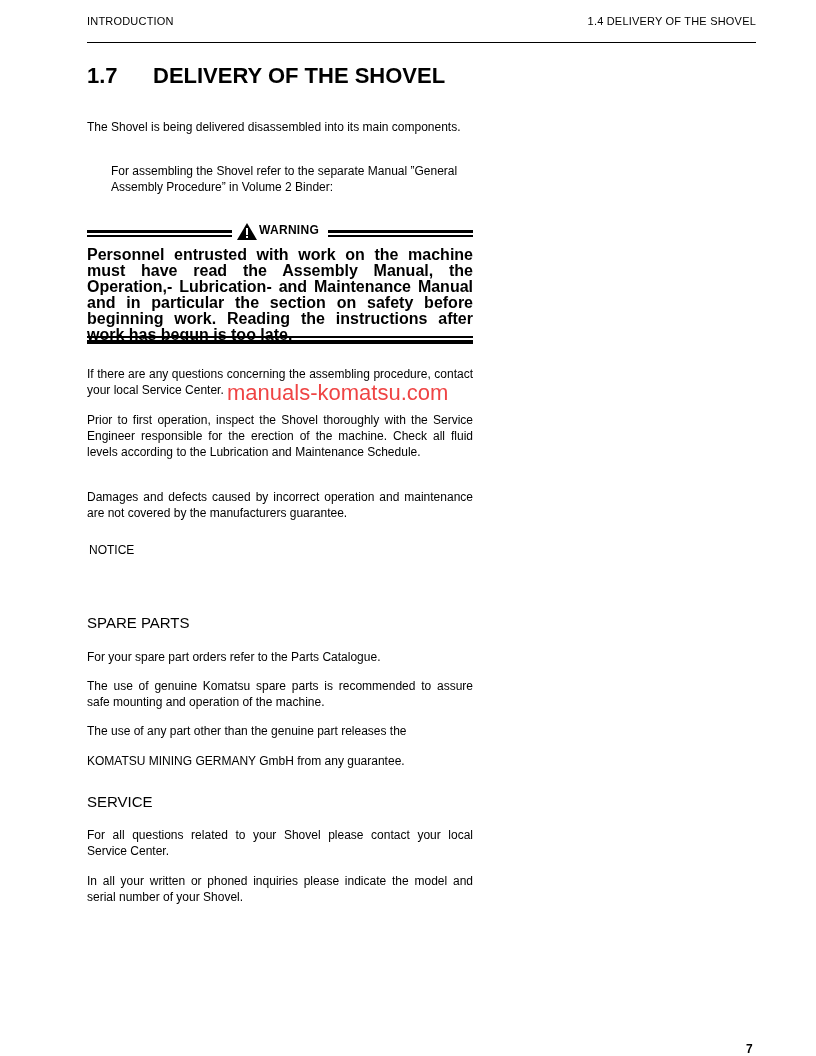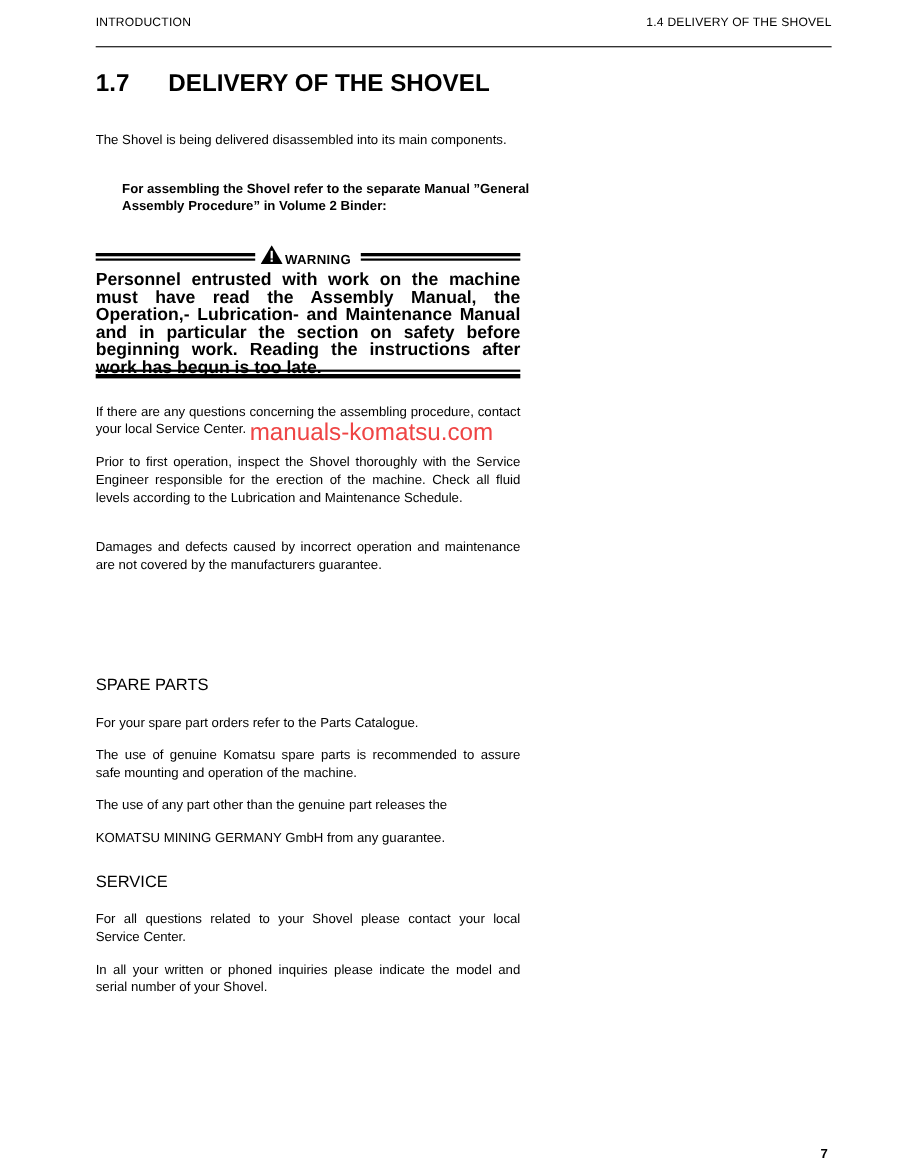--- a/index.html
+++ b/index.html
@@ -5,30 +5,30 @@
   html, body { margin: 0; padding: 0; background: #ffffff; }
   body { width: 816px; height: 1056px; position: relative; overflow: hidden;
          font-family: "Liberation Sans", sans-serif; color: #000; }
   .hdr-left { position: absolute; left: 87px; top: 15px; font-size: 11px; letter-spacing: 0.2px; }
   .hdr-right { position: absolute; right: 60px; top: 15px; font-size: 11px; letter-spacing: 0.2px; }
   .hdr-rule { position: absolute; left: 87px; top: 42px; width: 669px; height: 1px; background: #000; }
   .title { position: absolute; left: 87px; top: 63px; font-size: 22px; font-weight: bold; margin: 0; white-space: nowrap; }
   .title .num { display: inline-block; width: 66px; }
   .col { position: absolute; left: 87px; width: 386px; font-size: 12px; line-height: 16px; }
   p { margin: 0; text-align: justify; }
-  .bold { font-weight: bold; }
+  .bold { font-weight: normal; }
   .indent { padding-left: 24px; }
   .warn-head { position: absolute; left: 87px; top: 223px; width: 386px; height: 18px; }
   .warn-head .bar { position: absolute; top: 7px; height: 7px; }
   .warn-head .bar::before, .warn-head .bar::after { content: ""; position: absolute; left: 0; right: 0; background: #000; }
   .warn-head .bar::before { top: 0; height: 3px; }
   .warn-head .bar::after { top: 5px; height: 2px; }
   .bar-l { left: 0; width: 145px; }
   .bar-r { left: 241px; width: 145px; }
-  .warn-label { position: absolute; left: 150px; top: 0; font-size: 12px; font-weight: bold; display: flex; align-items: flex-end; gap: 2px; letter-spacing: 0.3px; }
+  .warn-label { position: absolute; left: 150px; top: 0; font-size: 12px; font-weight: bold; display: flex; align-items: flex-start; gap: 2px; letter-spacing: 0.3px; }
   .warn-body { position: absolute; left: 87px; top: 247px; width: 386px; font-size: 16px; line-height: 16px; font-weight: bold; }
   .warn-foot { position: absolute; left: 87px; top: 336px; width: 386px; height: 9px; }
   .warn-foot::before { content: ""; position: absolute; left: 0; right: 0; top: 0; height: 2px; background: #000; }
   .warn-foot::after { content: ""; position: absolute; left: 0; right: 0; top: 4px; height: 4px; background: #000; }
   .watermark { position: absolute; left: 183px; top: 380px; font-size: 22px; color: #ef4444; white-space: nowrap; margin-left: 44px; }
   .sec-h { position: absolute; left: 87px; font-size: 15px; margin: 0; font-weight: normal; }
   .page-num { position: absolute; left: 746px; top: 1042px; font-size: 12px; font-weight: bold; }
 </style>
 </head>
 <body>
@@ -73,20 +73,21 @@
 <div class="watermark">manuals-komatsu.com</div>
 
 <div class="col" style="top:412px;">
   <p>Prior to first operation, inspect the Shovel thoroughly with the Service Engineer responsible for the erection of the machine. Check all fluid levels according to the Lubrication and Maintenance Schedule.</p>
 </div>
 <div class="col" style="top:489px;">
   <p>Damages and defects caused by incorrect operation and maintenance are not covered by the manufacturers guarantee.</p>
 </div>
 
 <div class="col bold" style="top:542px;">
+  <div style="padding-left:2px;">NOTICE</div>
 </div>
 
 <h2 class="sec-h" style="top:614px;">SPARE PARTS</h2>
 <div class="col" style="top:649px;">
     <p>For your spare part orders refer to the Parts Catalogue.</p>
   </div>
 <div class="col" style="top:678px;">
     <p>The use of genuine Komatsu spare parts is recommended to assure safe mounting and operation of the machine.</p>
   </div>
 <div class="col" style="top:723px;">

